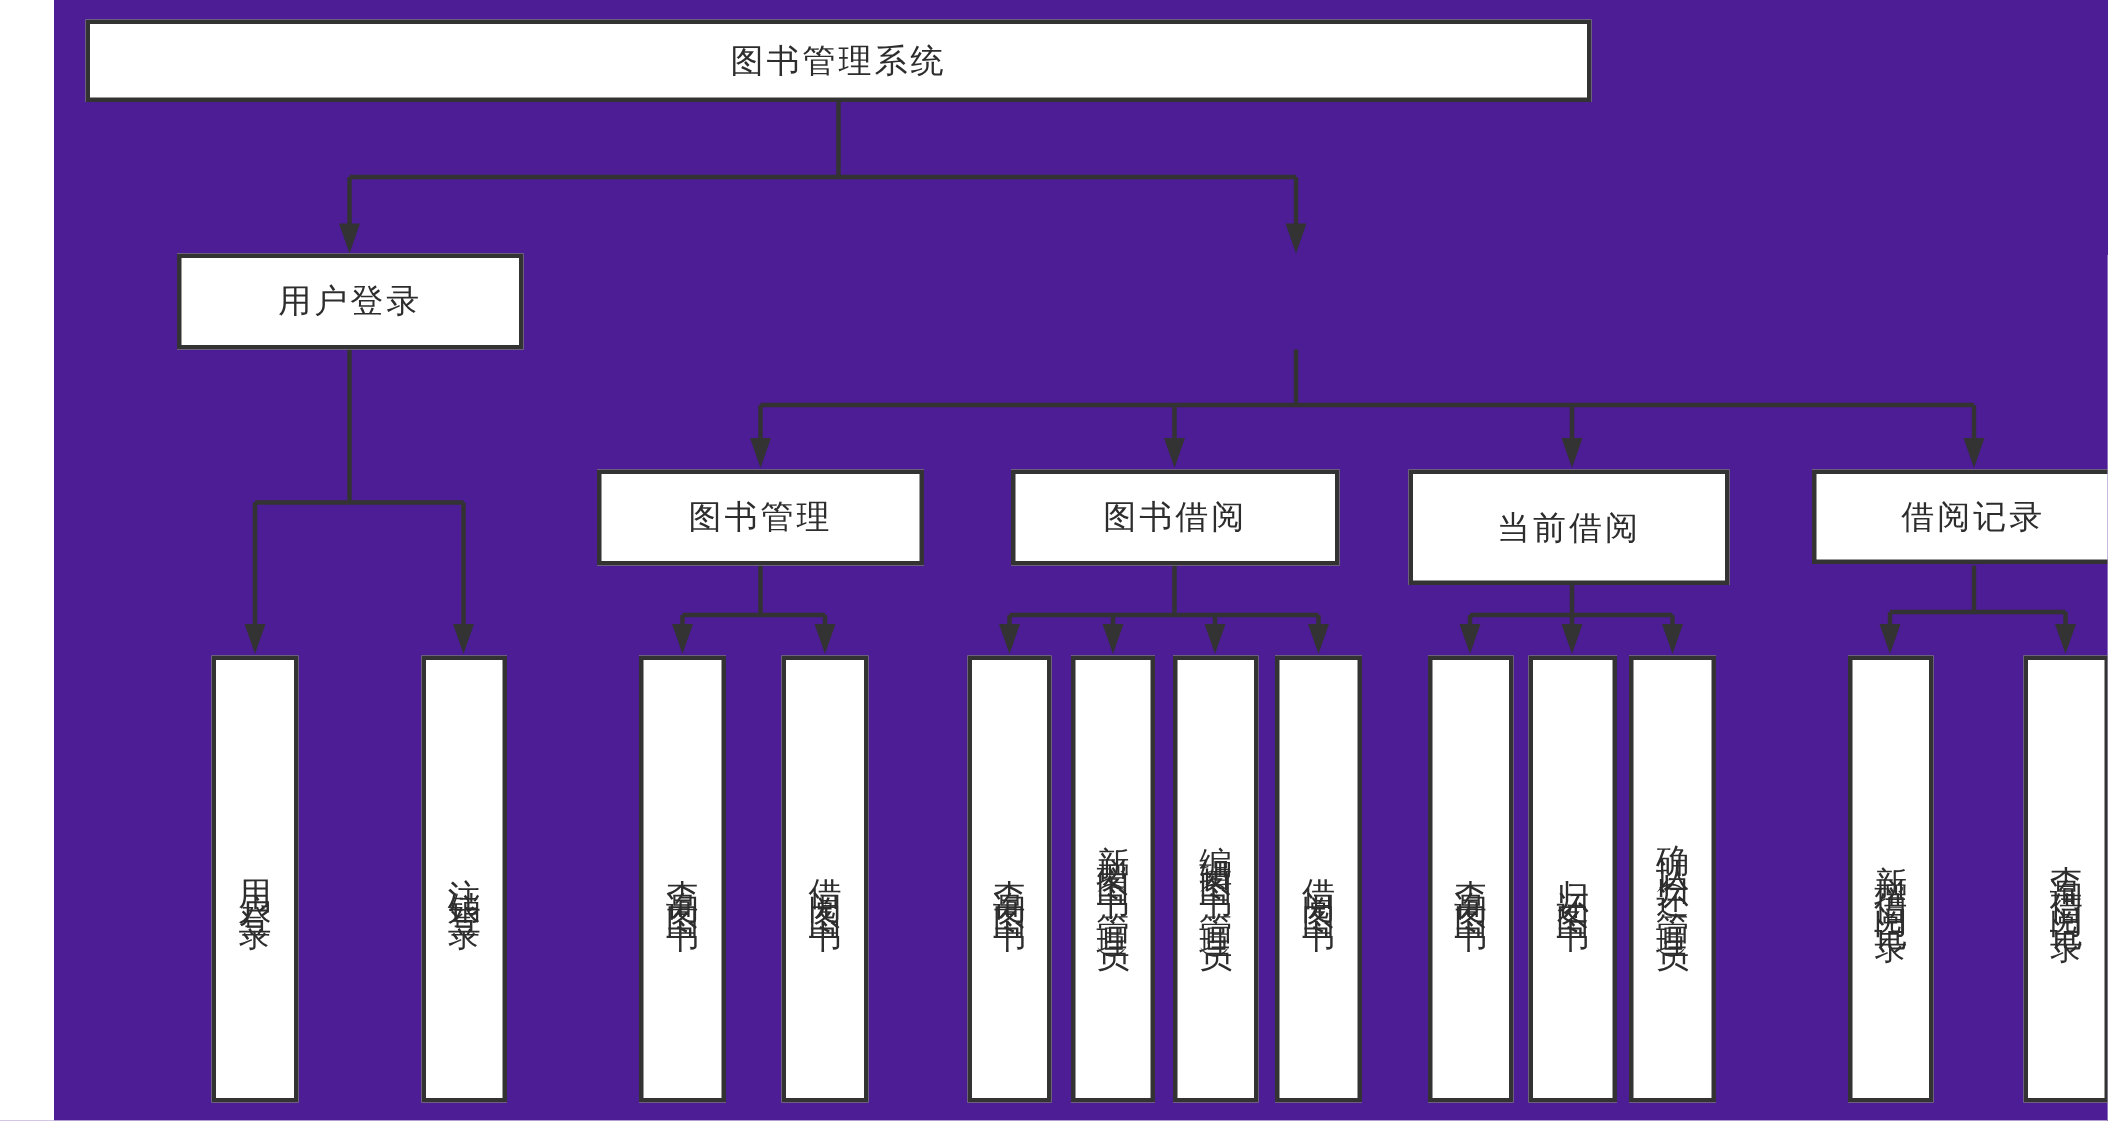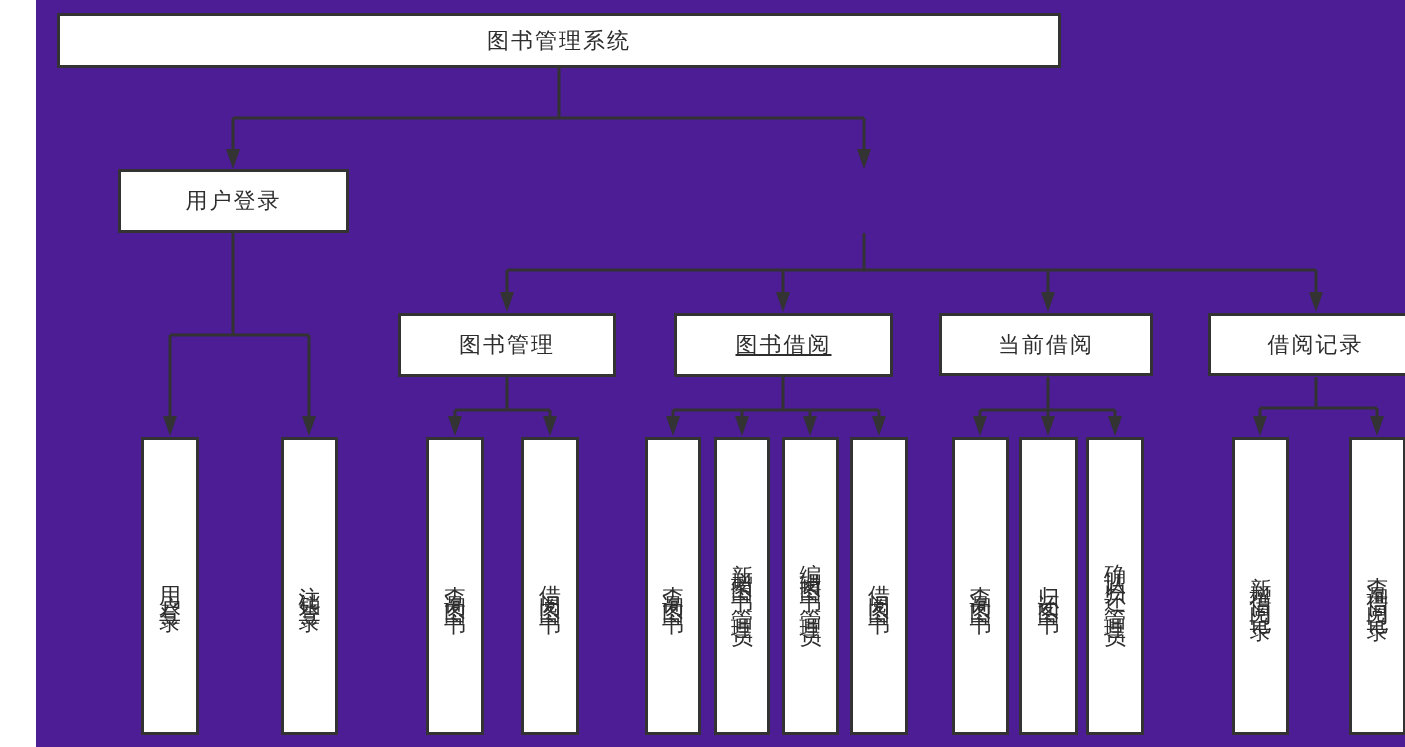--- a/index.html
+++ b/index.html
@@ -30,22 +30,22 @@
     text-orientation: mixed;
     font-size: 22px;
     line-height: 1;
     letter-spacing: 9px;
   }
   
   .n-root        { left: 21px;   top: 13px;  width: 1004px; height: 55px; }
   .n-user-login  { left: 82px;   top: 169px; width: 231px;  height: 64px; }
   .n-book-mgmt   { left: 712px;  top: 169px; width: 233px;  height: 64px; }
   .n-new-rec     { left: 362px;  top: 313px; width: 218px;  height: 64px; }
-  .n-book-borrow { left: 638px;  top: 313px; width: 219px;  height: 64px; text-decoration: underline; }
-  .n-cur-borrow  { left: 903px;  top: 313px; width: 214px;  height: 63px; justify-content: center; }
+  .n-book-borrow { left: 638px;  top: 313px; width: 219px;  height: 64px; }
+  .n-cur-borrow  { left: 903px;  top: 313px; width: 214px;  height: 77px; justify-content: center; }
   .n-borrow-rec  { left: 1172px; top: 313px; width: 215px;  height: 63px; }
   .leaf { top: 437px; height: 298px; }
   .l-1a { left: 105px;  width: 58px; }
   .l-1b { left: 245px;  width: 57px; }
   .l-2a { left: 390px;  width: 58px; }
   .l-2b { left: 485px;  width: 58px; }
   .l-3a { left: 609px;  width: 56px; }
   .l-3b { left: 678px;  width: 56px; }
   .l-3c { left: 746px;  width: 57px; }
   .l-3d { left: 814px;  width: 58px; }

